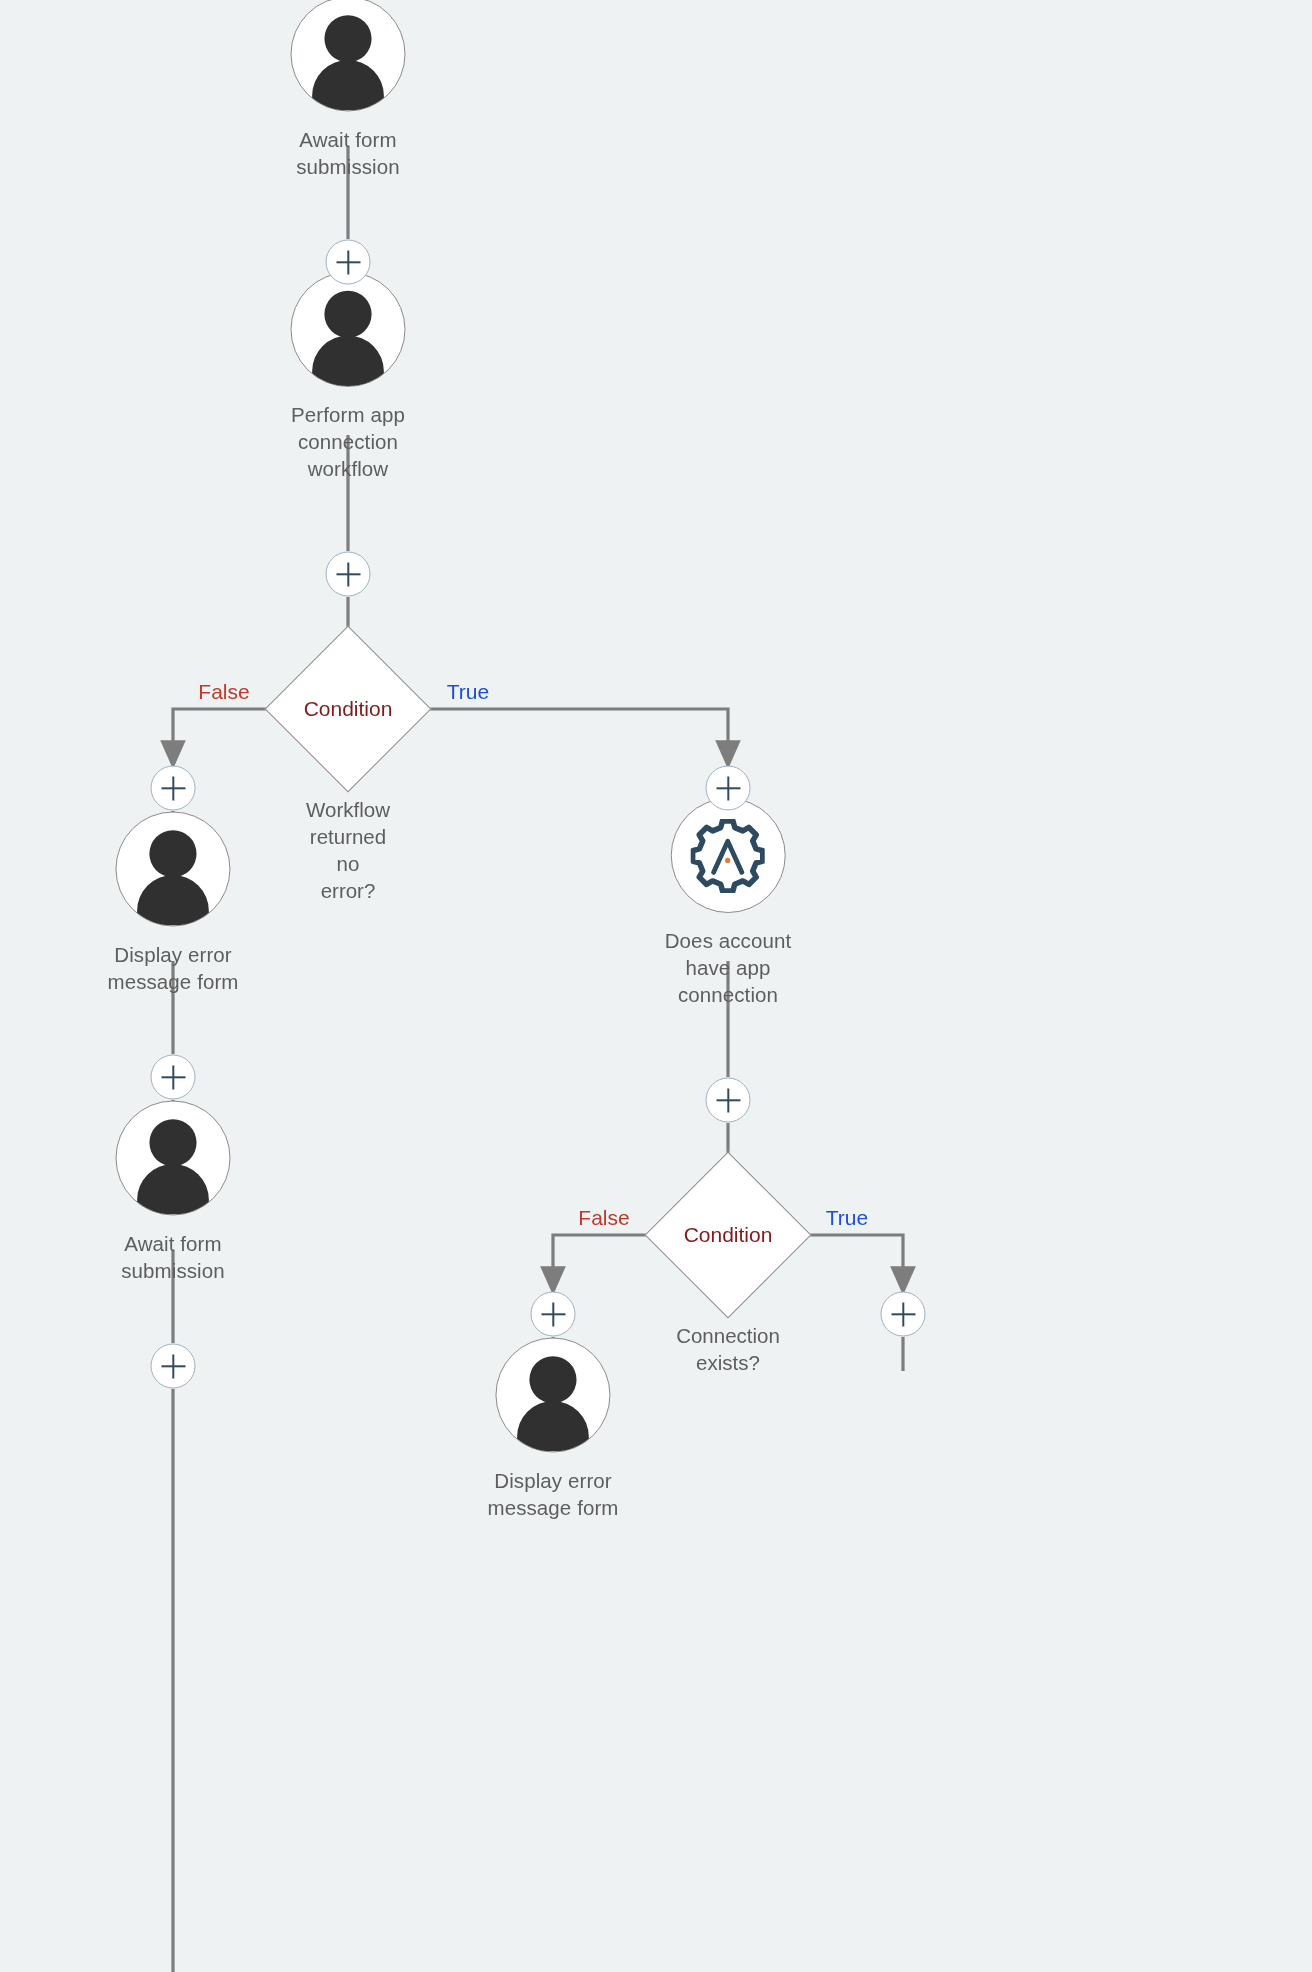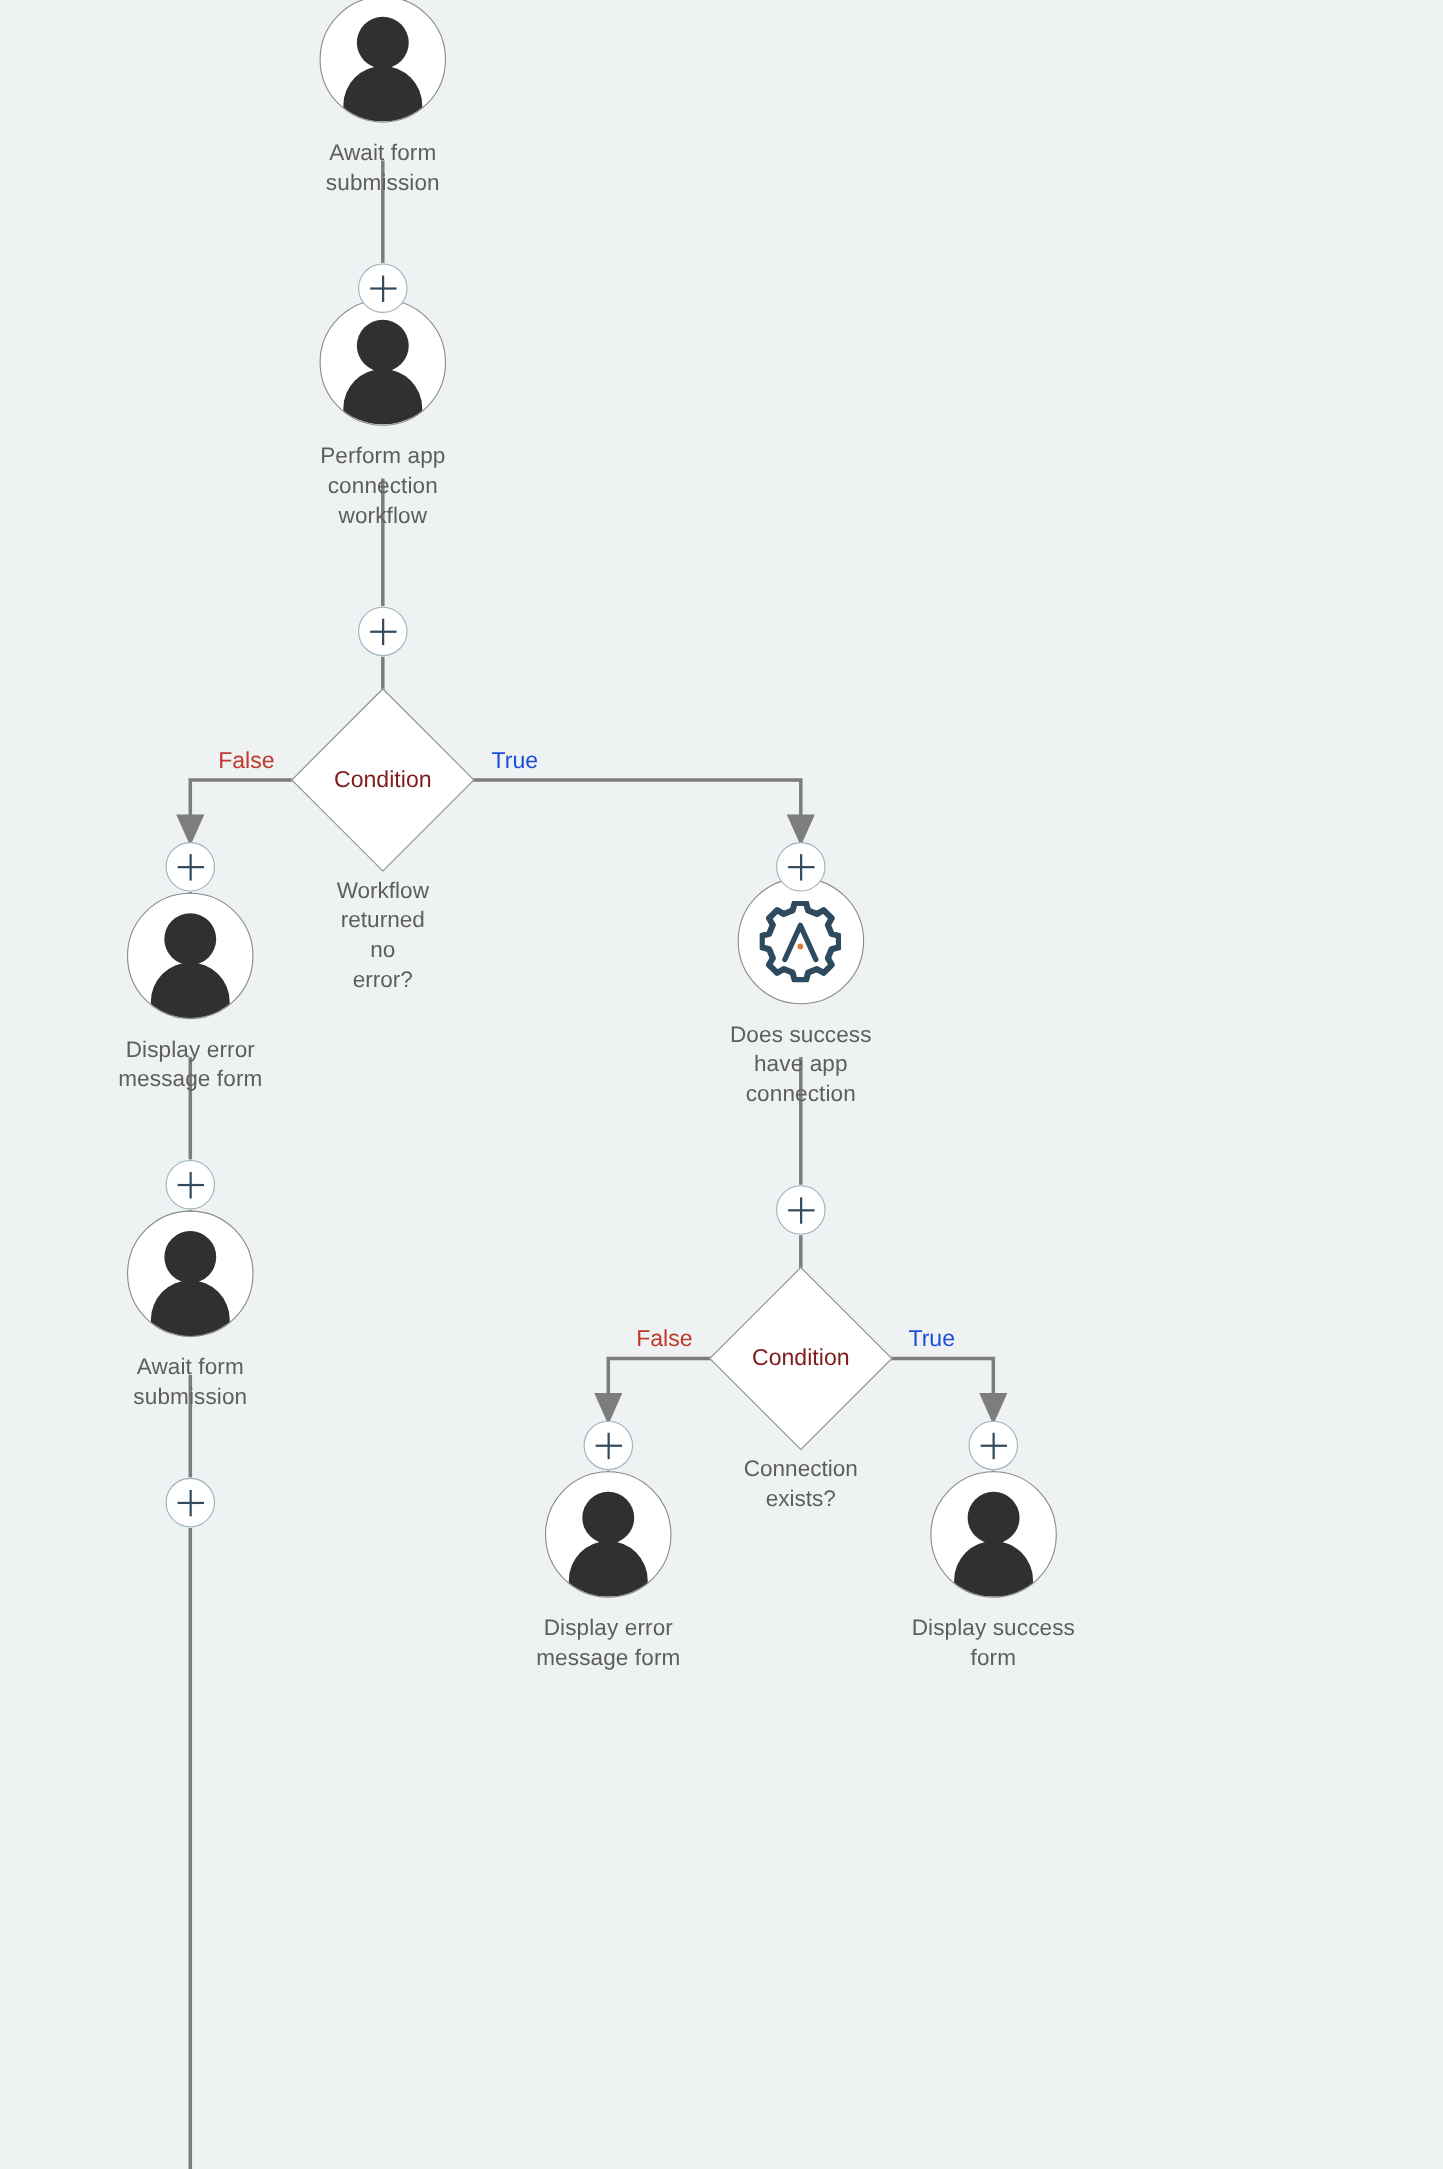--- a/index.html
+++ b/index.html
@@ -245,21 +245,21 @@
                  L 88.5 27.3 L 83.8 35.5 L 88.3 46.4 L 97.4 48.9 L 97.4 62.9
                  L 88.3 65.4 L 83.8 76.3 L 88.5 84.5 L 78.6 94.4 L 70.4 89.7
                  L 59.5 94.2 L 57.0 103.3 L 43.0 103.3 L 40.5 94.2 L 29.6 89.7
                  L 21.4 94.4 L 11.5 84.5 L 16.2 76.3 L 11.7 65.4 L 2.6 62.9
                  L 2.6 48.9 L 11.7 46.4 L 16.2 35.5 L 11.5 27.3 L 21.4 17.4
                  L 29.6 22.1 L 40.5 17.6 Z" transform="translate(0,-6) scale(1.0)"></path>
         <path fill="none" stroke="#2d4a5e" stroke-width="6.5" stroke-linecap="round" stroke-linejoin="round" d="M 31 72 L 50 30 L 69 72"></path>
         <circle cx="50" cy="56" r="3.6" fill="#e07b39"></circle>
       </svg>
     </div>
-    <div class="node-label">Does success
+    <div class="node-label">Does account
 have app
 connection</div>
   </div>
 
   <div class="diamond-node" style="left:728px; top:1235px;">
     <div class="diamond-shape"></div>
     <div class="diamond-text">Condition</div>
     <div class="diamond-sub">Connection
 exists?</div>
   </div>
@@ -268,30 +268,20 @@
     <div class="circle-node">
       <svg class="person-icon" viewBox="0 0 115 115">
         <circle cx="57.5" cy="42" r="24" fill="#303030"></circle>
         <path d="M 21 115 L 21 100 A 36.5 36.5 0 0 1 94 100 L 94 115 Z" fill="#303030"></path>
       </svg>
     </div>
     <div class="node-label">Display error
 message form</div>
   </div>
 
-  <div class="node" style="left:903px; top:1429px;">
-    <div class="circle-node">
-      <svg class="person-icon" viewBox="0 0 115 115">
-        <circle cx="57.5" cy="42" r="24" fill="#303030"></circle>
-        <path d="M 21 115 L 21 100 A 36.5 36.5 0 0 1 94 100 L 94 115 Z" fill="#303030"></path>
-      </svg>
-    </div>
-    <div class="node-label">Display success
-form</div>
-  </div>
 
   <div class="plus-node" style="left:348px; top:262px;"></div>
   <div class="plus-node" style="left:348px; top:574px;"></div>
   <div class="plus-node" style="left:173px; top:788px;"></div>
   <div class="plus-node" style="left:728px; top:788px;"></div>
   <div class="plus-node" style="left:173px; top:1077px;"></div>
   <div class="plus-node" style="left:728px; top:1100px;"></div>
   <div class="plus-node" style="left:173px; top:1366px;"></div>
   <div class="plus-node" style="left:553px; top:1314px;"></div>
   <div class="plus-node" style="left:903px; top:1314px;"></div>

